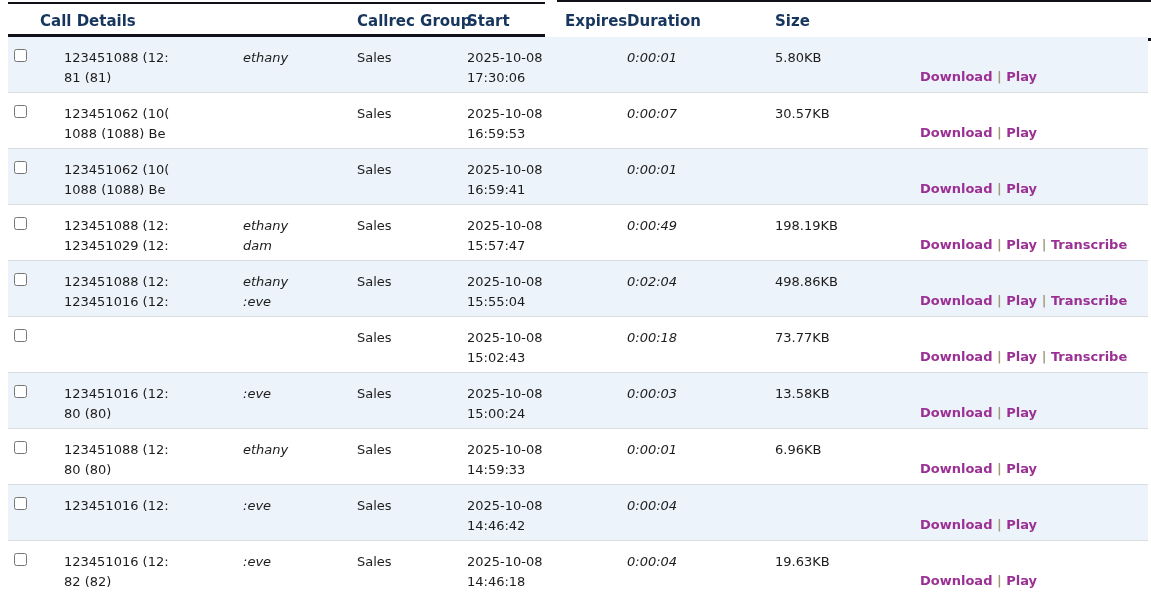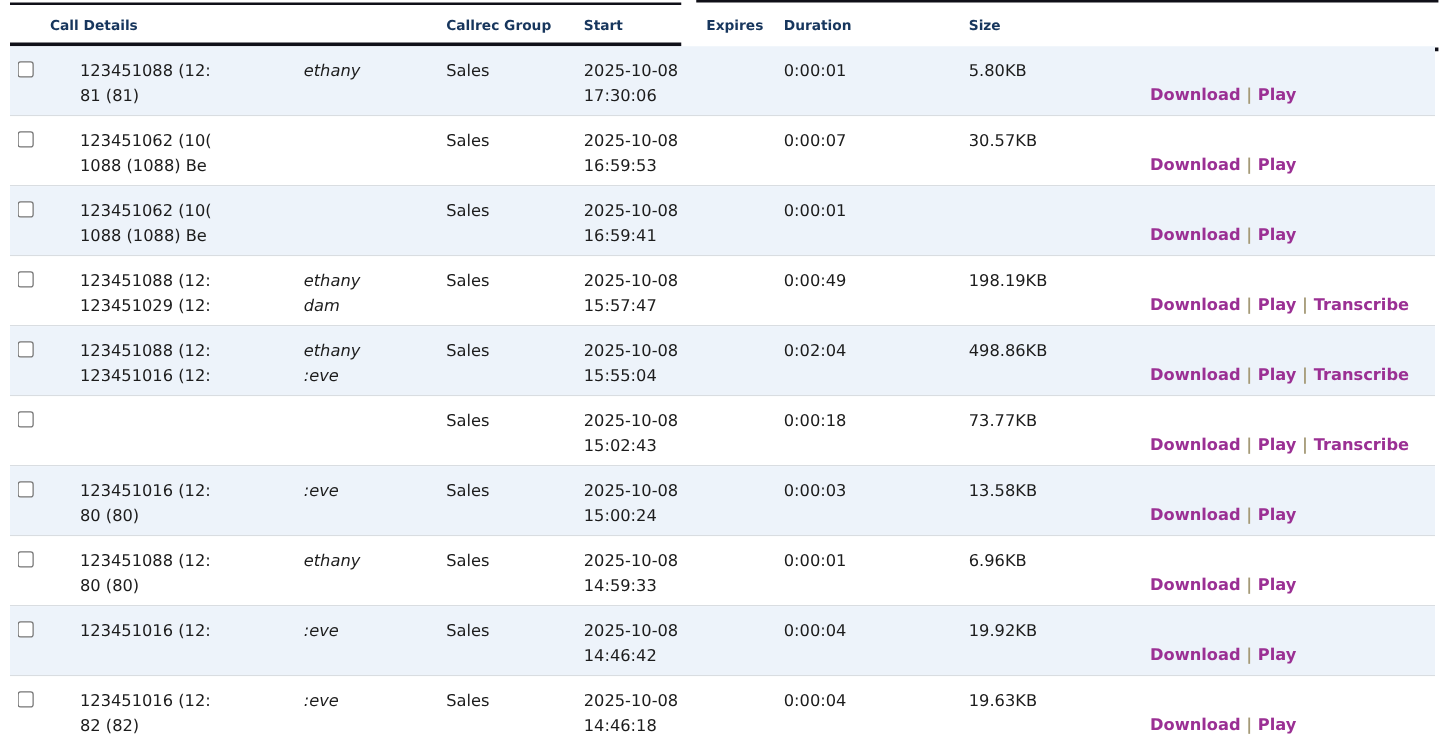--- a/index.html
+++ b/index.html
@@ -1,33 +1,33 @@
 <!DOCTYPE html>
 <html style="--header_text: #17365d; --header_line: #101018; --link: #9b3094; --pipe: #a59a77; --stripe: #edf3fa; --row_border: #d9dde1;"><head>
 <meta charset="utf-8">
 <style>
   html,body{margin:0;padding:0;background:#ffffff;}
   .page{
     position:relative;width:1151px;height:595px;background:#fff;overflow:hidden;
     font-family:"DejaVu Sans","Liberation Sans",sans-serif;font-size:13px;color:#1c1c1c;
   }
-  .hdr-label{position:absolute;top:11px;line-height:20px;font-weight:bold;font-size:11px;color:var(--header_text,#17365d);white-space:nowrap;}
+  .hdr-label{position:absolute;top:11px;line-height:20px;font-weight:bold;font-size:15px;color:var(--header_text,#17365d);white-space:nowrap;}
   .bline{position:absolute;background:var(--header_line,#101018);}
   .rows{position:absolute;left:0;top:37px;width:1151px;}
   .row{position:absolute;left:8px;width:1140px;height:55px;border-bottom:1px solid var(--row_border,#d9dde1);background:#fff;}
   .row.alt{background:var(--stripe,#edf3fa);}
   .cb{position:absolute;left:6px;top:12px;width:13px;height:13px;margin:0;}
   .cell{position:absolute;top:11px;line-height:20px;white-space:nowrap;}
   .details{left:32px;width:310px;}
   .dline{position:relative;height:20px;margin-left:24px;}
   .fr{position:absolute;left:179px;top:0;font-style:italic;}
   .group{left:349px;width:108px;}
   .start{left:459px;width:92px;white-space:normal;}
   .expires{left:549px;width:66px;}
-  .duration{left:619px;width:140px;}
+  .duration{left:619px;width:140px;font-style:italic;}
   .size{left:767px;width:140px;}
   .actions{left:912px;font-weight:bold;margin-top:19px;}
   .alink{color:var(--link,#9b3094);text-decoration:none;font-weight:bold;cursor:pointer;}
   .sep{color:var(--pipe,#a59a77);font-weight:bold;}
 </style>
 </head>
 <body>
 
 <div class="page">
 
@@ -181,21 +181,20 @@
       <div class="cell details">
         <div class="dline"><span>123451016 (12:</span><span class="fr">:eve</span></div>
       </div>
       <div class="cell group">Sales</div>
       <div class="cell start">
           <div>2025-10-08</div>
           <div>14:46:42</div>
         </div>
       <div class="cell expires"></div>
       <div class="cell duration">0:00:04</div>
-      <div class="cell size">19.92KB</div>
       <div class="cell actions"><a class="alink" href="#">Download</a><span class="sep"> | </span><a class="alink" href="#">Play</a></div>
     </div>
 
     <div class="row" style="top:504px;">
       <input type="checkbox" class="cb" style="">
       <div class="cell details">
         <div class="dline"><span>123451016 (12:</span><span class="fr">:eve</span></div>
         <div class="dline"><span>82 (82)</span><span class="fr"></span></div>
       </div>
       <div class="cell group">Sales</div>

